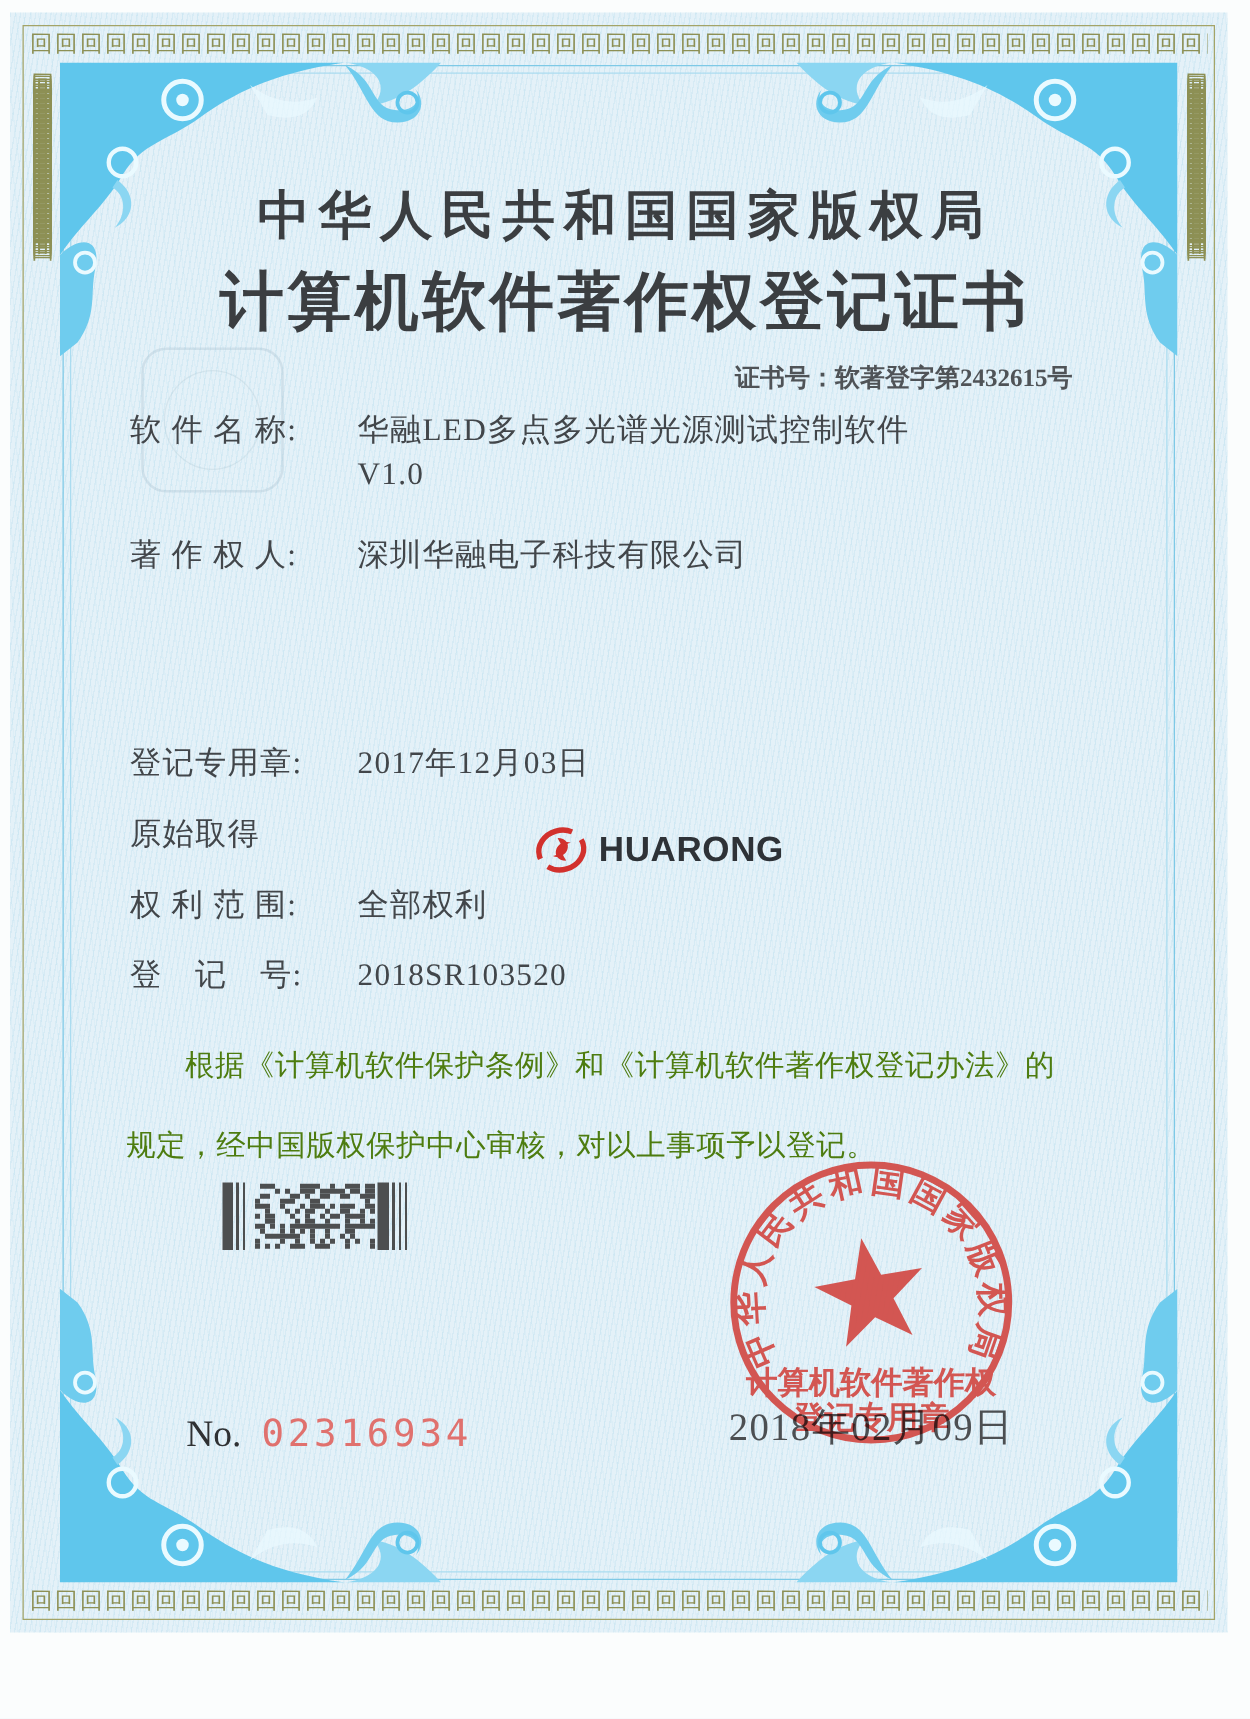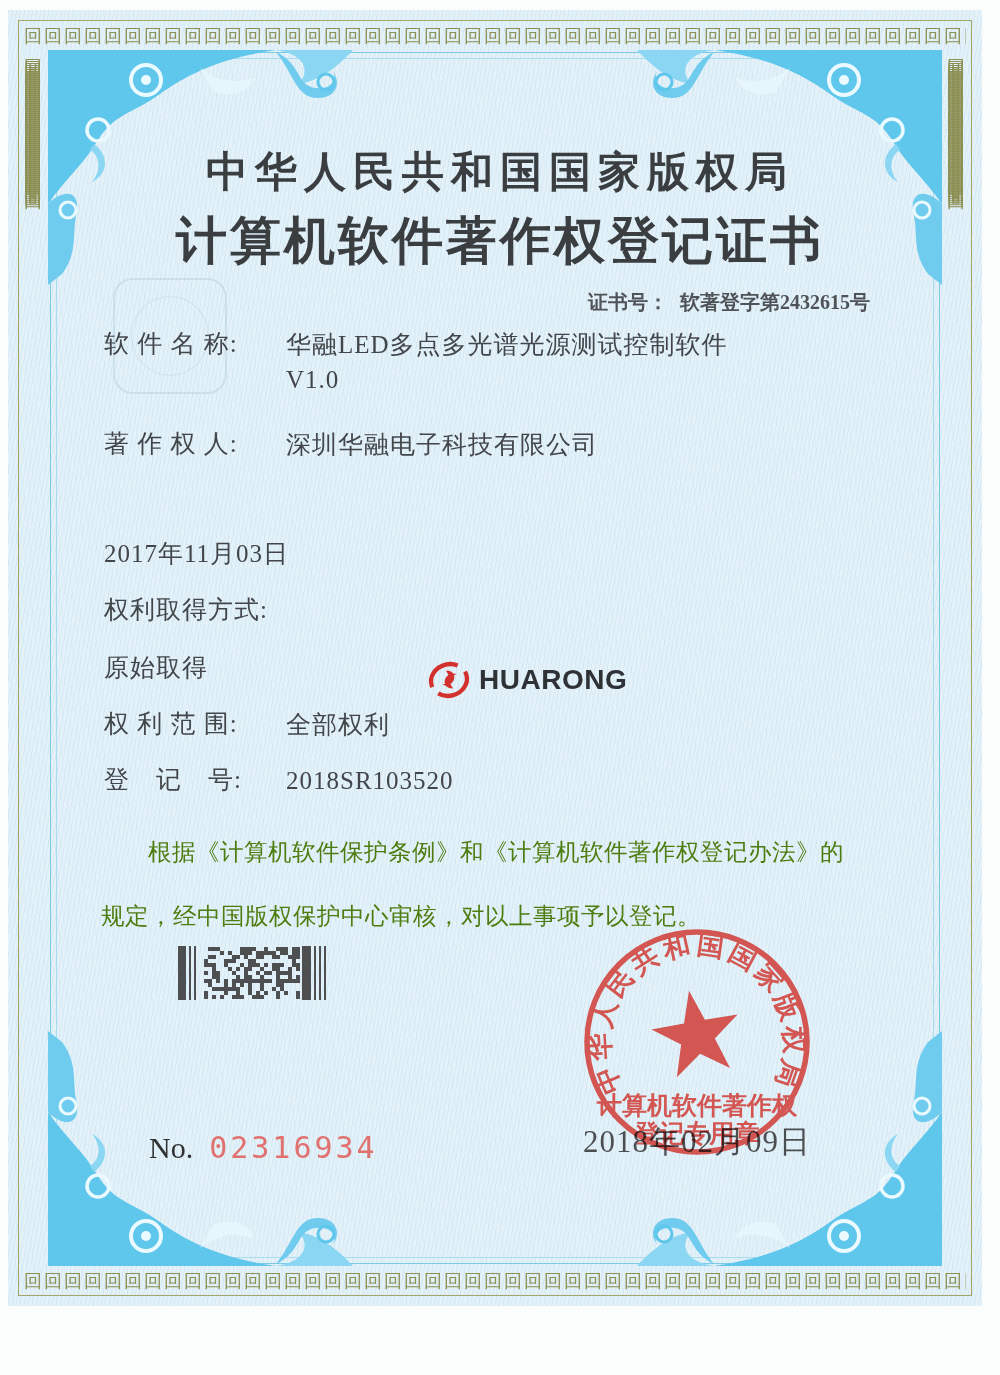--- a/index.html
+++ b/index.html
@@ -41,21 +41,21 @@
   .fl.tr { right:40px; top:40px;  transform:scaleX(-1); }
   .fl.bl { left:40px;  bottom:40px; transform:scaleY(-1); }
   .fl.br { right:40px; bottom:40px; transform:scale(-1,-1); }
 
   
   .content { position:absolute; inset:0; z-index:3; }
   .t-center { position:absolute; left:0; width:1000px; text-align:center; color:#3b3e41; }
   .title-org  { top:144px; font-size:42px; font-weight:bold; letter-spacing:7px; }
   .title-cert { top:207px; font-size:51px; font-weight:bold; letter-spacing:3px; }
   .certno { position:absolute; left:588px; top:289px; font-size:20px; font-weight:bold; color:#4f5357; }
-  .certno .v { margin-left:12px; }
+  .certno .v { }
 
   .row { position:absolute; left:104px; display:flex; font-size:25px; color:#42464a; letter-spacing:1px; }
   .row .lbl { width:182px; flex:none; }
   .row .val { line-height:35px; }
   .r1 { top:327px; } .r2 { top:427px; } .r3 { top:536px; } .r4 { top:593px; }
   .r5 { top:650px; } .r6 { top:707px; } .r7 { top:763px; }
 
   .statement { position:absolute; left:101px; top:836px; width:790px; font-size:23.5px; color:#4d7c0f; letter-spacing:.5px; }
   .statement .ln1 { text-indent:2em; white-space:nowrap; }
   .statement .ln2 { margin-top:32px; white-space:nowrap; }
@@ -176,24 +176,24 @@
     <span class="val">
       <span>华融LED多点多光谱光源测试控制软件</span><br>
       <span>V1.0</span>
     </span>
   </div>
   <div class="row r2">
     <span class="lbl">著 作 权 人:</span>
     <span class="val">深圳华融电子科技有限公司</span>
   </div>
   <div class="row r3">
-    <span class="val">2017年11月03日</span>
   </div>
   <div class="row r4">
-    <span class="lbl">权利取得方式:</span>
+    <span class="lbl">登记专用章:</span>
+    <span class="val">2017年12月03日</span>
   </div>
   <div class="row r5">
     <span class="val">原始取得</span>
   </div>
   <div class="row r6">
     <span class="lbl">权 利 范 围:</span>
     <span class="val">全部权利</span>
   </div>
   <div class="row r7">
     <span class="lbl">登　记　号:</span>

